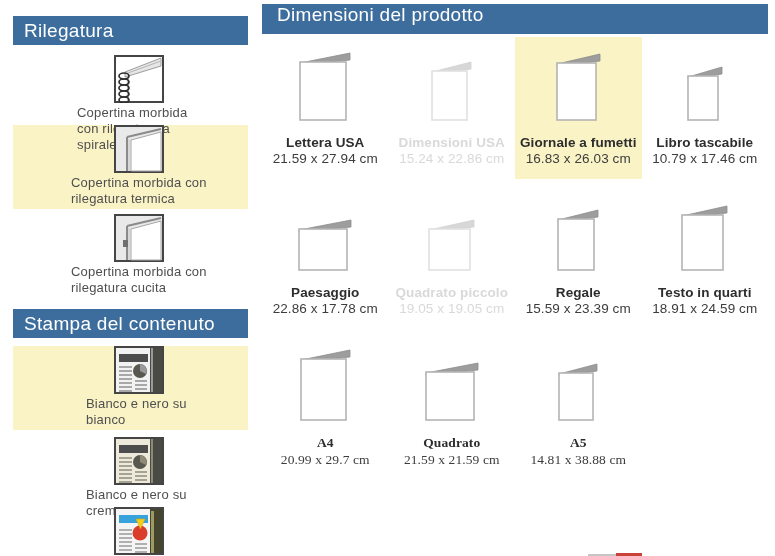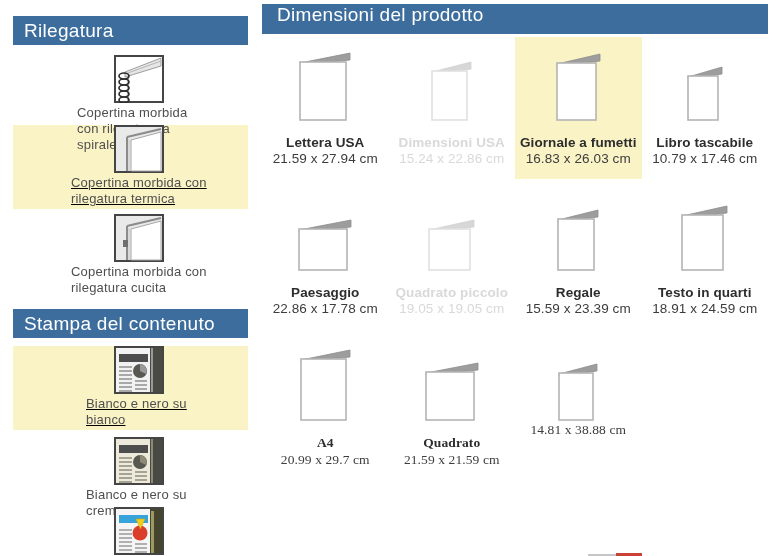--- a/index.html
+++ b/index.html
@@ -16,21 +16,21 @@
   .side-header{
     height:29px;background:#3c6d9d;color:#fff;
     display:flex;align-items:center;padding-left:11px;box-sizing:border-box;
     font-size:19px;font-weight:500;letter-spacing:.3px;
   }
   .side-header.first{margin-bottom:10px;}
   .side-header.second{margin-top:31px;margin-bottom:8px;}
   .side-item{
     display:flex;align-items:center;height:64px;box-sizing:border-box;flex-direction:column;
   }
-  .side-item.selected{background:#faf3c6;height:84px;text-decoration:underline;}
+  .side-item.selected{background:#faf3c6;height:84px;}
   .g1 .side-item:nth-child(1){margin-bottom:6px;}
   .g1 .side-item:nth-child(2){margin-bottom:5px;}
   .g2 .side-item:nth-child(1){margin-bottom:7px;}
   .g2 .side-item:nth-child(2){margin-bottom:6px;}
   .g2 .side-item:nth-child(3){height:60px;}
   .side-icon{margin-left:16px;flex:0 0 50px;height:48px;display:block;}
   .side-label{
     margin-left:23px;font-size:13px;line-height:16px;color:#4f4f4f;
     letter-spacing:.2px;
   }
@@ -304,20 +304,21 @@
             <div class="size-name">Quadrato</div>
             <div class="size-dims">21.59 x 21.59 cm</div>
           </div>
           <div class="size-cell available clickable">
             <div class="book-area">
               <svg width="42" height="59" viewBox="0 0 42 59">
                 <polygon points="2,12 40,2 40,9 2,14" fill="#9d9d9d" stroke="#8d8d8d" stroke-width="0.8"></polygon>
                 <rect x="2" y="11" width="34" height="47" fill="#ffffff" stroke="#b4b4b4" stroke-width="1.6"></rect>
               </svg>
             </div>
+            <div class="size-name">A5</div>
             <div class="size-dims">14.81 x 38.88 cm</div>
           </div>
         </div>
       </div>
   </main>
 
   <div class="bottom-artifact">
     <span class="ba-line"></span>
     <span class="ba-red"></span>
   </div>

